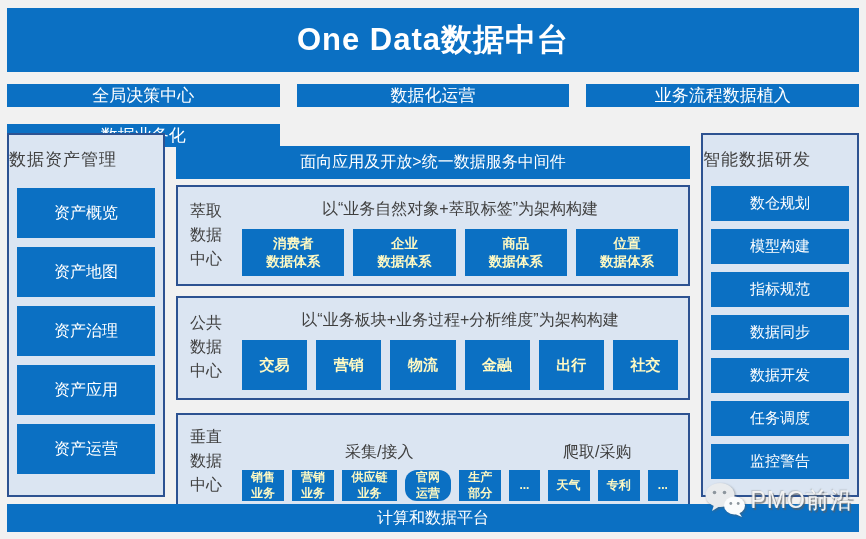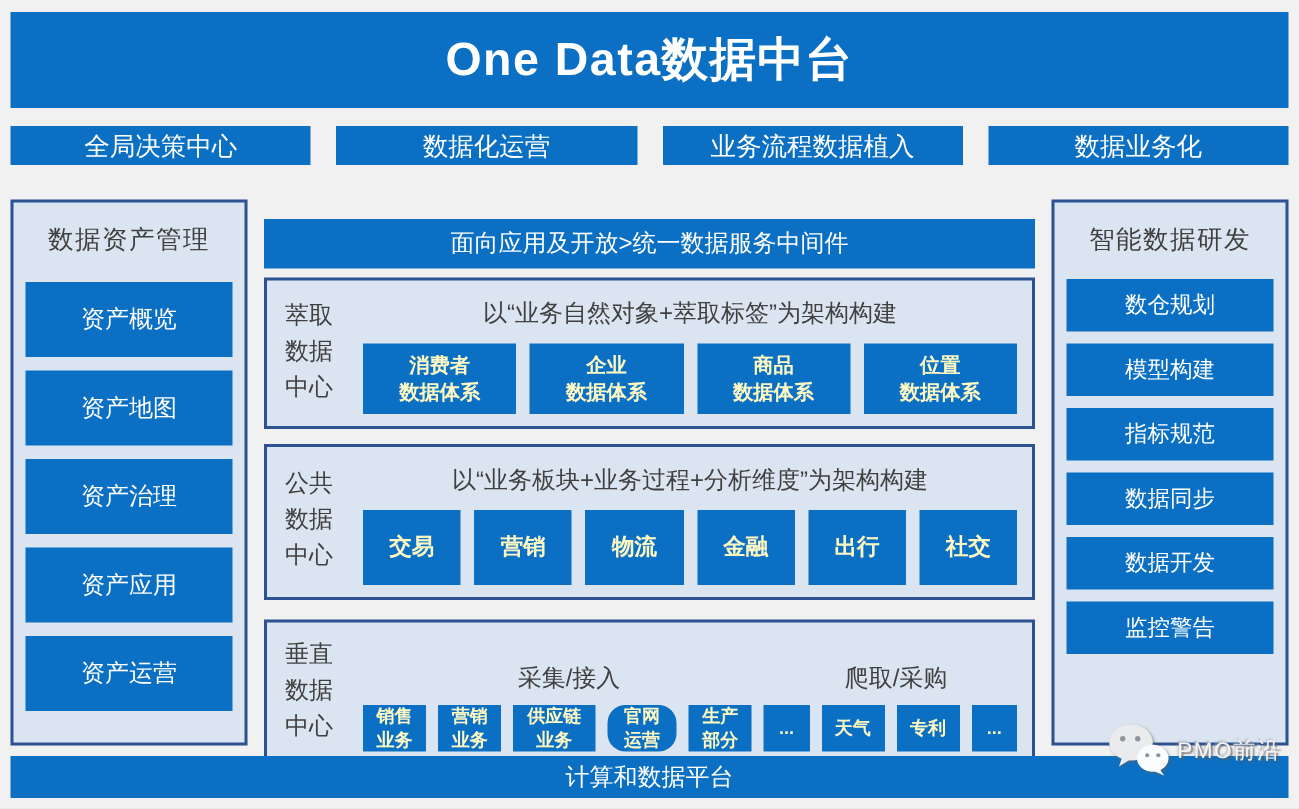--- a/index.html
+++ b/index.html
@@ -10,35 +10,35 @@
   }
   
   .banner{
     position:absolute;left:7px;right:7px;top:8px;height:64px;
     background:var(--blue);color:#fff;display:flex;align-items:center;justify-content:center;
     font-size:31px;font-weight:bold;letter-spacing:1px;
   }
   
   .top-nav{
     position:absolute;left:7px;right:7px;top:84px;height:26px;
-    display:grid;grid-template-columns:repeat(4,1fr);gap:17px;text-align:center;
+    display:grid;grid-template-columns:repeat(3,1fr);gap:17px;text-align:center;
   }
   .top-btn{
     background:var(--blue);color:#fff;display:flex;align-items:center;justify-content:center;
     font-size:17px;cursor:pointer;
   }
   
   .panel{
     position:absolute;top:133px;height:364px;width:158px;
     background:var(--panel);border:2px solid var(--navy);box-sizing:border-box;
   }
   .left-panel{left:7px;}
   .right-panel{right:7px;}
   .panel-title{
-    text-align:center;font-size:17px;color:#404040;margin-top:13px;letter-spacing:1px;
+    text-align:left;font-size:17px;color:#404040;margin-top:13px;letter-spacing:1px;
   }
   .panel-items{display:flex;flex-direction:column;padding:0 8px;}
   .left-panel .panel-items{margin-top:17px;gap:9px;}
   .right-panel .panel-items{margin-top:15px;gap:8px;}
   .panel-btn{
     background:var(--blue);color:#fff;display:flex;align-items:center;justify-content:center;
     font-size:16px;cursor:pointer;
   }
   .left-panel .panel-btn{height:50px;}
   .right-panel .panel-btn{height:35px;font-size:15px;}
@@ -83,21 +83,21 @@
     position:absolute;left:7px;right:7px;top:504px;height:28px;
     background:var(--blue);color:#fff;display:flex;align-items:center;justify-content:center;
     font-size:16px;
     font-family:Liberation Serif, serif;
   }
   
   .watermark{
     position:absolute;right:12px;top:482px;display:flex;align-items:center;gap:5px;z-index:5;
   }
   .watermark-text{
-    font-size:15px;color:#f3f3f3;letter-spacing:1px;
+    font-size:23px;color:#f3f3f3;letter-spacing:1px;
     text-shadow:1.5px 1.5px 1px rgba(90,95,100,.75), -1px -1px 1px rgba(160,165,170,.5);
   }
   .wechat-icon{filter:drop-shadow(1px 1px 1px rgba(90,95,100,.6));}
   :root{--blue:#0b70c3;--navy:#2d5291;--panel:#dbe5f2;}
 </style>
 </head>
 <body>
 
 <div class="page">
 
@@ -190,20 +190,21 @@
   </div>
 
   <div class="panel right-panel">
     <div class="panel-title">智能数据研发</div>
     <div class="panel-items">
       <div class="panel-btn">数仓规划</div>
       <div class="panel-btn">模型构建</div>
       <div class="panel-btn">指标规范</div>
       <div class="panel-btn">数据同步</div>
       <div class="panel-btn">数据开发</div>
+      <div class="panel-btn">任务调度</div>
       <div class="panel-btn">监控警告</div>
     </div>
   </div>
 
   <div class="bottom-bar">计算和数据平台</div>
 
   <div class="watermark">
     <svg class="wechat-icon" width="42" height="36" viewBox="0 0 42 36">
       <ellipse cx="16" cy="13" rx="14.5" ry="12" fill="#e9ebed"></ellipse>
       <path d="M10 23 L8 29 L16 24 Z" fill="#e9ebed"></path>

